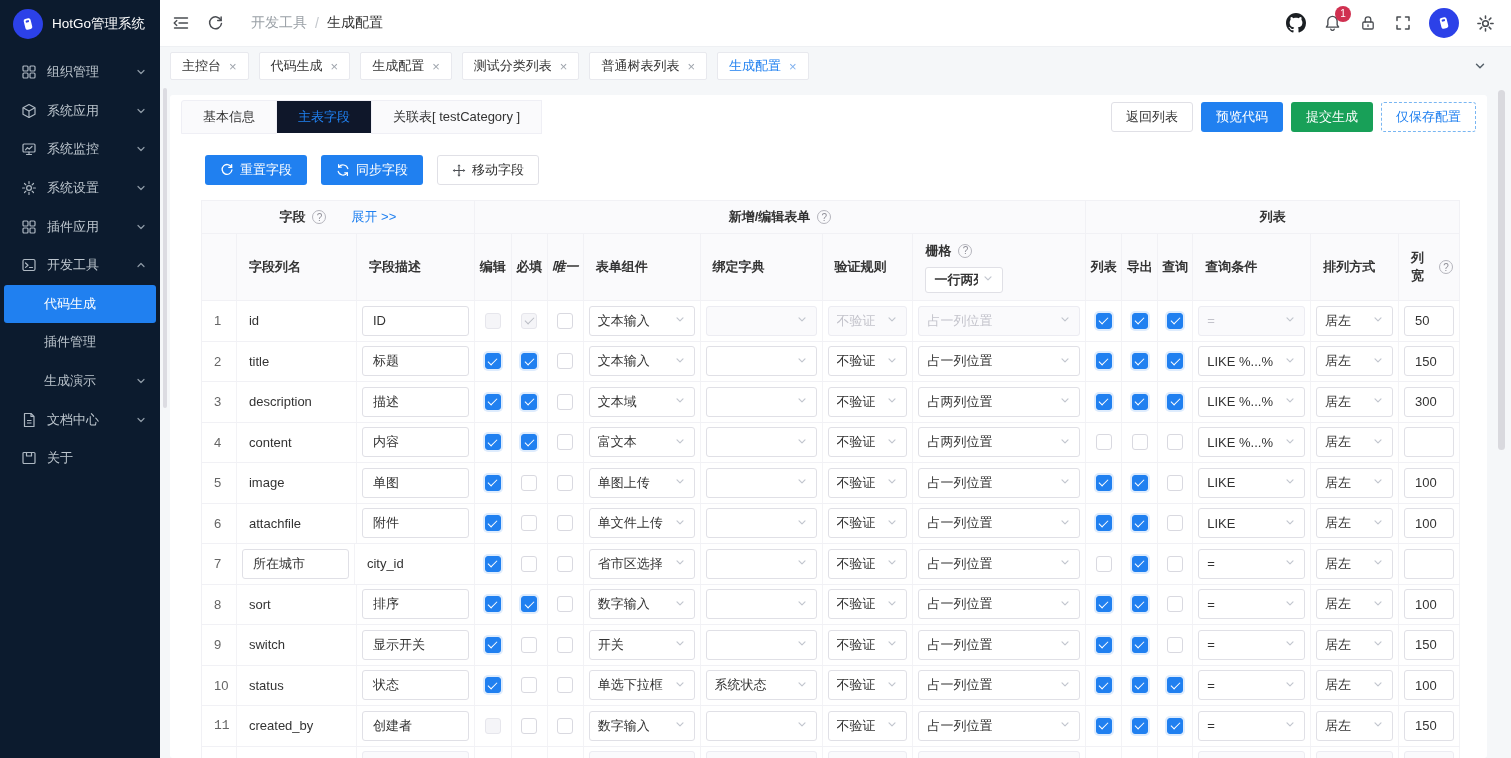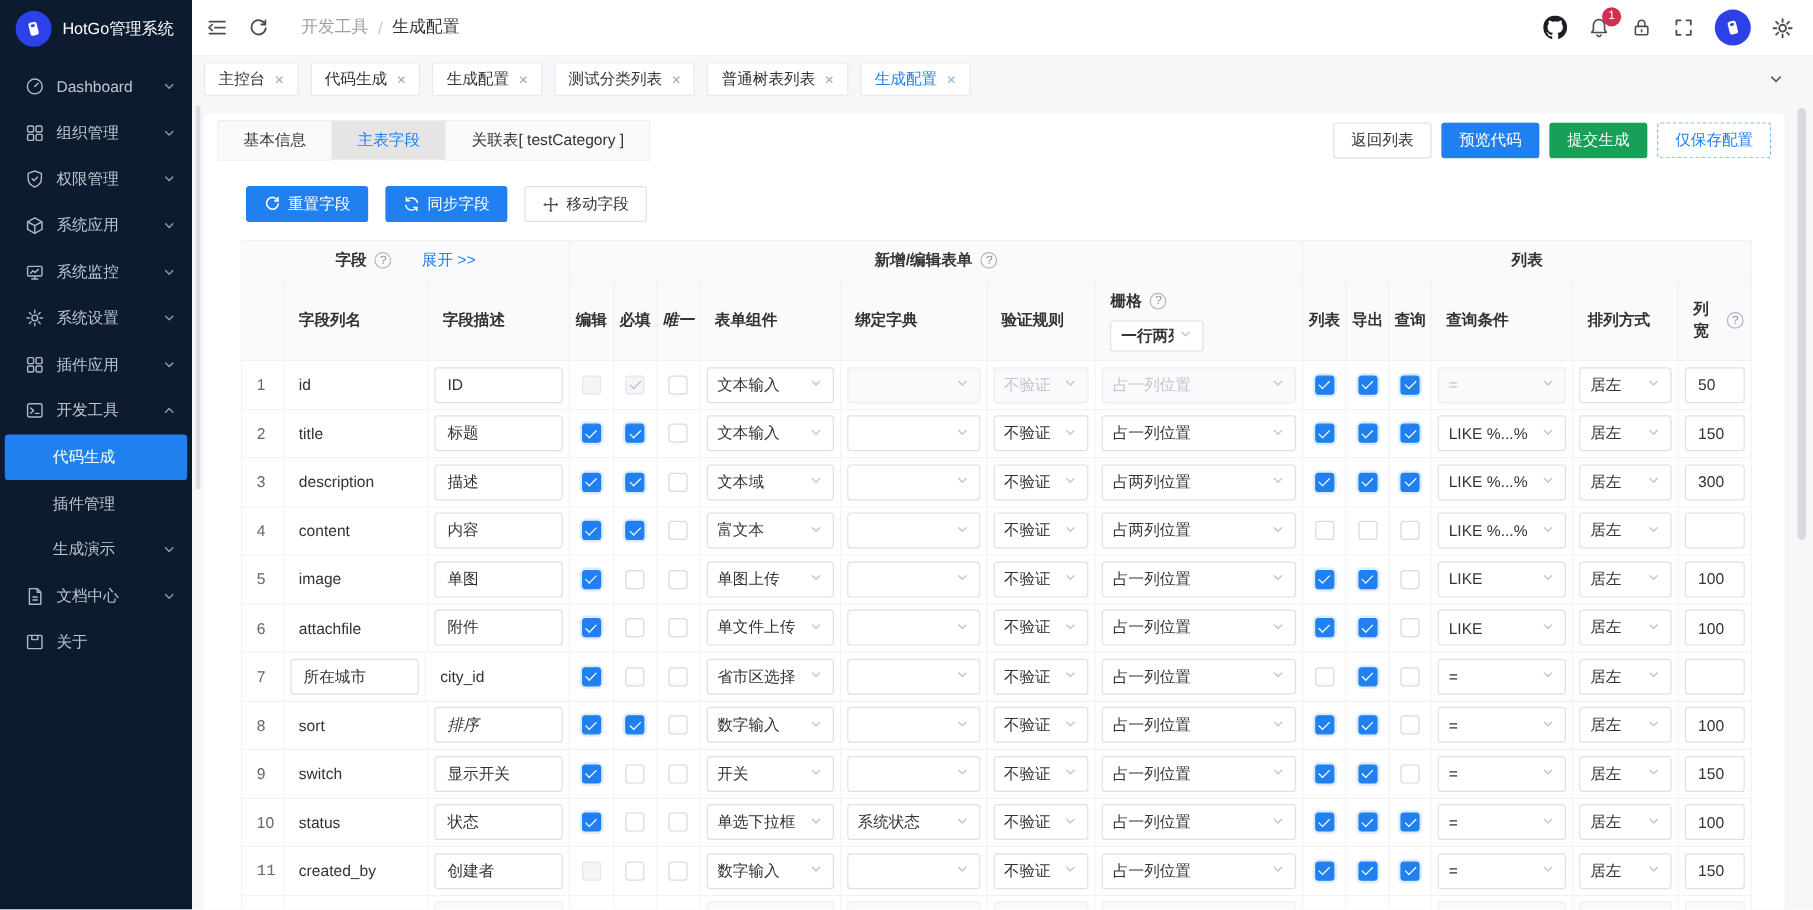--- a/index.html
+++ b/index.html
@@ -34,21 +34,21 @@
   .chip .x{color:#9ea4ac;font-size:13px;line-height:1}
   .chip.active{color:#2080f0}.chip.active .x{color:#7fb0ee}
   .tabs-collapse{margin-left:auto;margin-right:14px;color:#55606a;display:flex;cursor:pointer}
   
   .content{flex:1;padding:10px 24px 0 10px;min-height:0}
   .card{background:#fff;border-radius:3px;height:100%;padding:5px 11px;overflow:hidden}
   .card-head{display:flex;align-items:center}
   .ctabs{display:flex}
   .ctab{height:34px;padding:0 21px;display:flex;align-items:center;background:#fafafc;border:1px solid #efeff5;margin-left:-1px;cursor:pointer;color:#333;white-space:nowrap}
   .ctab:first-child{margin-left:0;border-radius:3px 0 0 0}
-  .ctab.active{background:#e5e5e5;color:#2080f0;border-bottom-color:#fff}
+  .ctab.active{background:#0f172a;color:#2080f0;border-bottom-color:#fff}
   .head-actions{margin-left:auto;display:flex;gap:8px}
   .btn{height:30px;padding:0 14px;border-radius:3px;display:flex;align-items:center;font-size:13px;cursor:pointer;border:1px solid transparent;white-space:nowrap}
   .btn.plain{background:#fff;border-color:#e0e0e6;color:#333}
   .btn.primary{background:#2080f0;color:#fff}
   .btn.success{background:#18a058;color:#fff}
   .btn.dashed{background:#fff;border:1px dashed #79b6f2;color:#2080f0}
   .bicon{width:14px;height:14px;margin-right:6px;display:flex;align-items:center}
   .toolbar{display:flex;gap:14px;margin:21px 0 15px 24px}
   
   .gtable{margin-left:20px;width:1259px;border-left:1px solid #f1f1f5;border-top:1px solid #f1f1f5}
@@ -97,56 +97,28 @@
               <rect x="4.5" y="2.5" width="7" height="11" rx="2" fill="#fff"></rect>
               <rect x="6.3" y="4.2" width="3.4" height="2.2" rx="1" fill="#2c41e8"></rect>
             </g>
           </svg>
       </span>
       <span class="logo-title">HotGo管理系统</span>
     </div>
     <div class="menu">
         <div class="m-item">
           <span class="mi-icon">
-            <svg width="16" height="16" viewBox="0 0 16 16" fill="none" stroke="currentColor" stroke-width="1.2" stroke-linecap="round">
-              <circle cx="8" cy="8" r="6.2"></circle>
-              <path d="M8 8l2.8-2.6"></path>
-            </svg>
-          </span>
-          <span class="mi-label">Dashboard</span>
-          <span class="m-chevron">
-            <svg width="12" height="12" viewBox="0 0 12 12" fill="none" stroke="currentColor" stroke-width="1.2" stroke-linecap="round" stroke-linejoin="round">
-              <path d="M3 4.5 6 7.5 9 4.5"></path>
-            </svg>
-          </span>
-        </div>
-        <div class="m-item">
-          <span class="mi-icon">
             <svg width="16" height="16" viewBox="0 0 16 16" fill="none" stroke="currentColor" stroke-width="1.2">
               <rect x="2" y="2" width="5" height="5" rx="1"></rect>
               <rect x="9" y="2" width="5" height="5" rx="1"></rect>
               <rect x="2" y="9" width="5" height="5" rx="1"></rect>
               <rect x="9" y="9" width="5" height="5" rx="1"></rect>
             </svg>
           </span>
           <span class="mi-label">组织管理</span>
-          <span class="m-chevron">
-            <svg width="12" height="12" viewBox="0 0 12 12" fill="none" stroke="currentColor" stroke-width="1.2" stroke-linecap="round" stroke-linejoin="round">
-              <path d="M3 4.5 6 7.5 9 4.5"></path>
-            </svg>
-          </span>
-        </div>
-        <div class="m-item">
-          <span class="mi-icon">
-            <svg width="16" height="16" viewBox="0 0 16 16" fill="none" stroke="currentColor" stroke-width="1.2" stroke-linejoin="round">
-              <path d="M8 1.5 13.5 3.5V8c0 3.4-2.5 5.7-5.5 6.8C5 13.7 2.5 11.4 2.5 8V3.5Z"></path>
-              <path d="M5.5 7.8 7.3 9.6l3.2-3.3"></path>
-            </svg>
-          </span>
-          <span class="mi-label">权限管理</span>
           <span class="m-chevron">
             <svg width="12" height="12" viewBox="0 0 12 12" fill="none" stroke="currentColor" stroke-width="1.2" stroke-linecap="round" stroke-linejoin="round">
               <path d="M3 4.5 6 7.5 9 4.5"></path>
             </svg>
           </span>
         </div>
         <div class="m-item">
           <span class="mi-icon">
             <svg width="16" height="16" viewBox="0 0 16 16" fill="none" stroke="currentColor" stroke-width="1.2" stroke-linejoin="round">
               <path d="M8 1.5 14 4.8v6.4L8 14.5 2 11.2V4.8Z"></path>
@@ -1080,21 +1052,21 @@
                   </div>
                 </div>
               </div>
               <div class="t-row">
                 <div class="t-cell tl" style="width: 35px;">
                   <span class="t-num">8</span>
                 </div>
                 <div class="t-cell tl" style="width: 120px;">
                   <span>sort</span>
                 </div>
-                <div class="t-cell" style="width: 118px; font-style: italic;">
+                <div class="t-cell" style="width: 118px;">
                   <div class="inp">
                     <span>排序</span>
                   </div>
                 </div>
                 <div class="t-cell tc" style="width: 37px;">
                   <span class="cb on"></span>
                 </div>
                 <div class="t-cell tc" style="width: 36px;">
                   <span class="cb on"></span>
                 </div>

